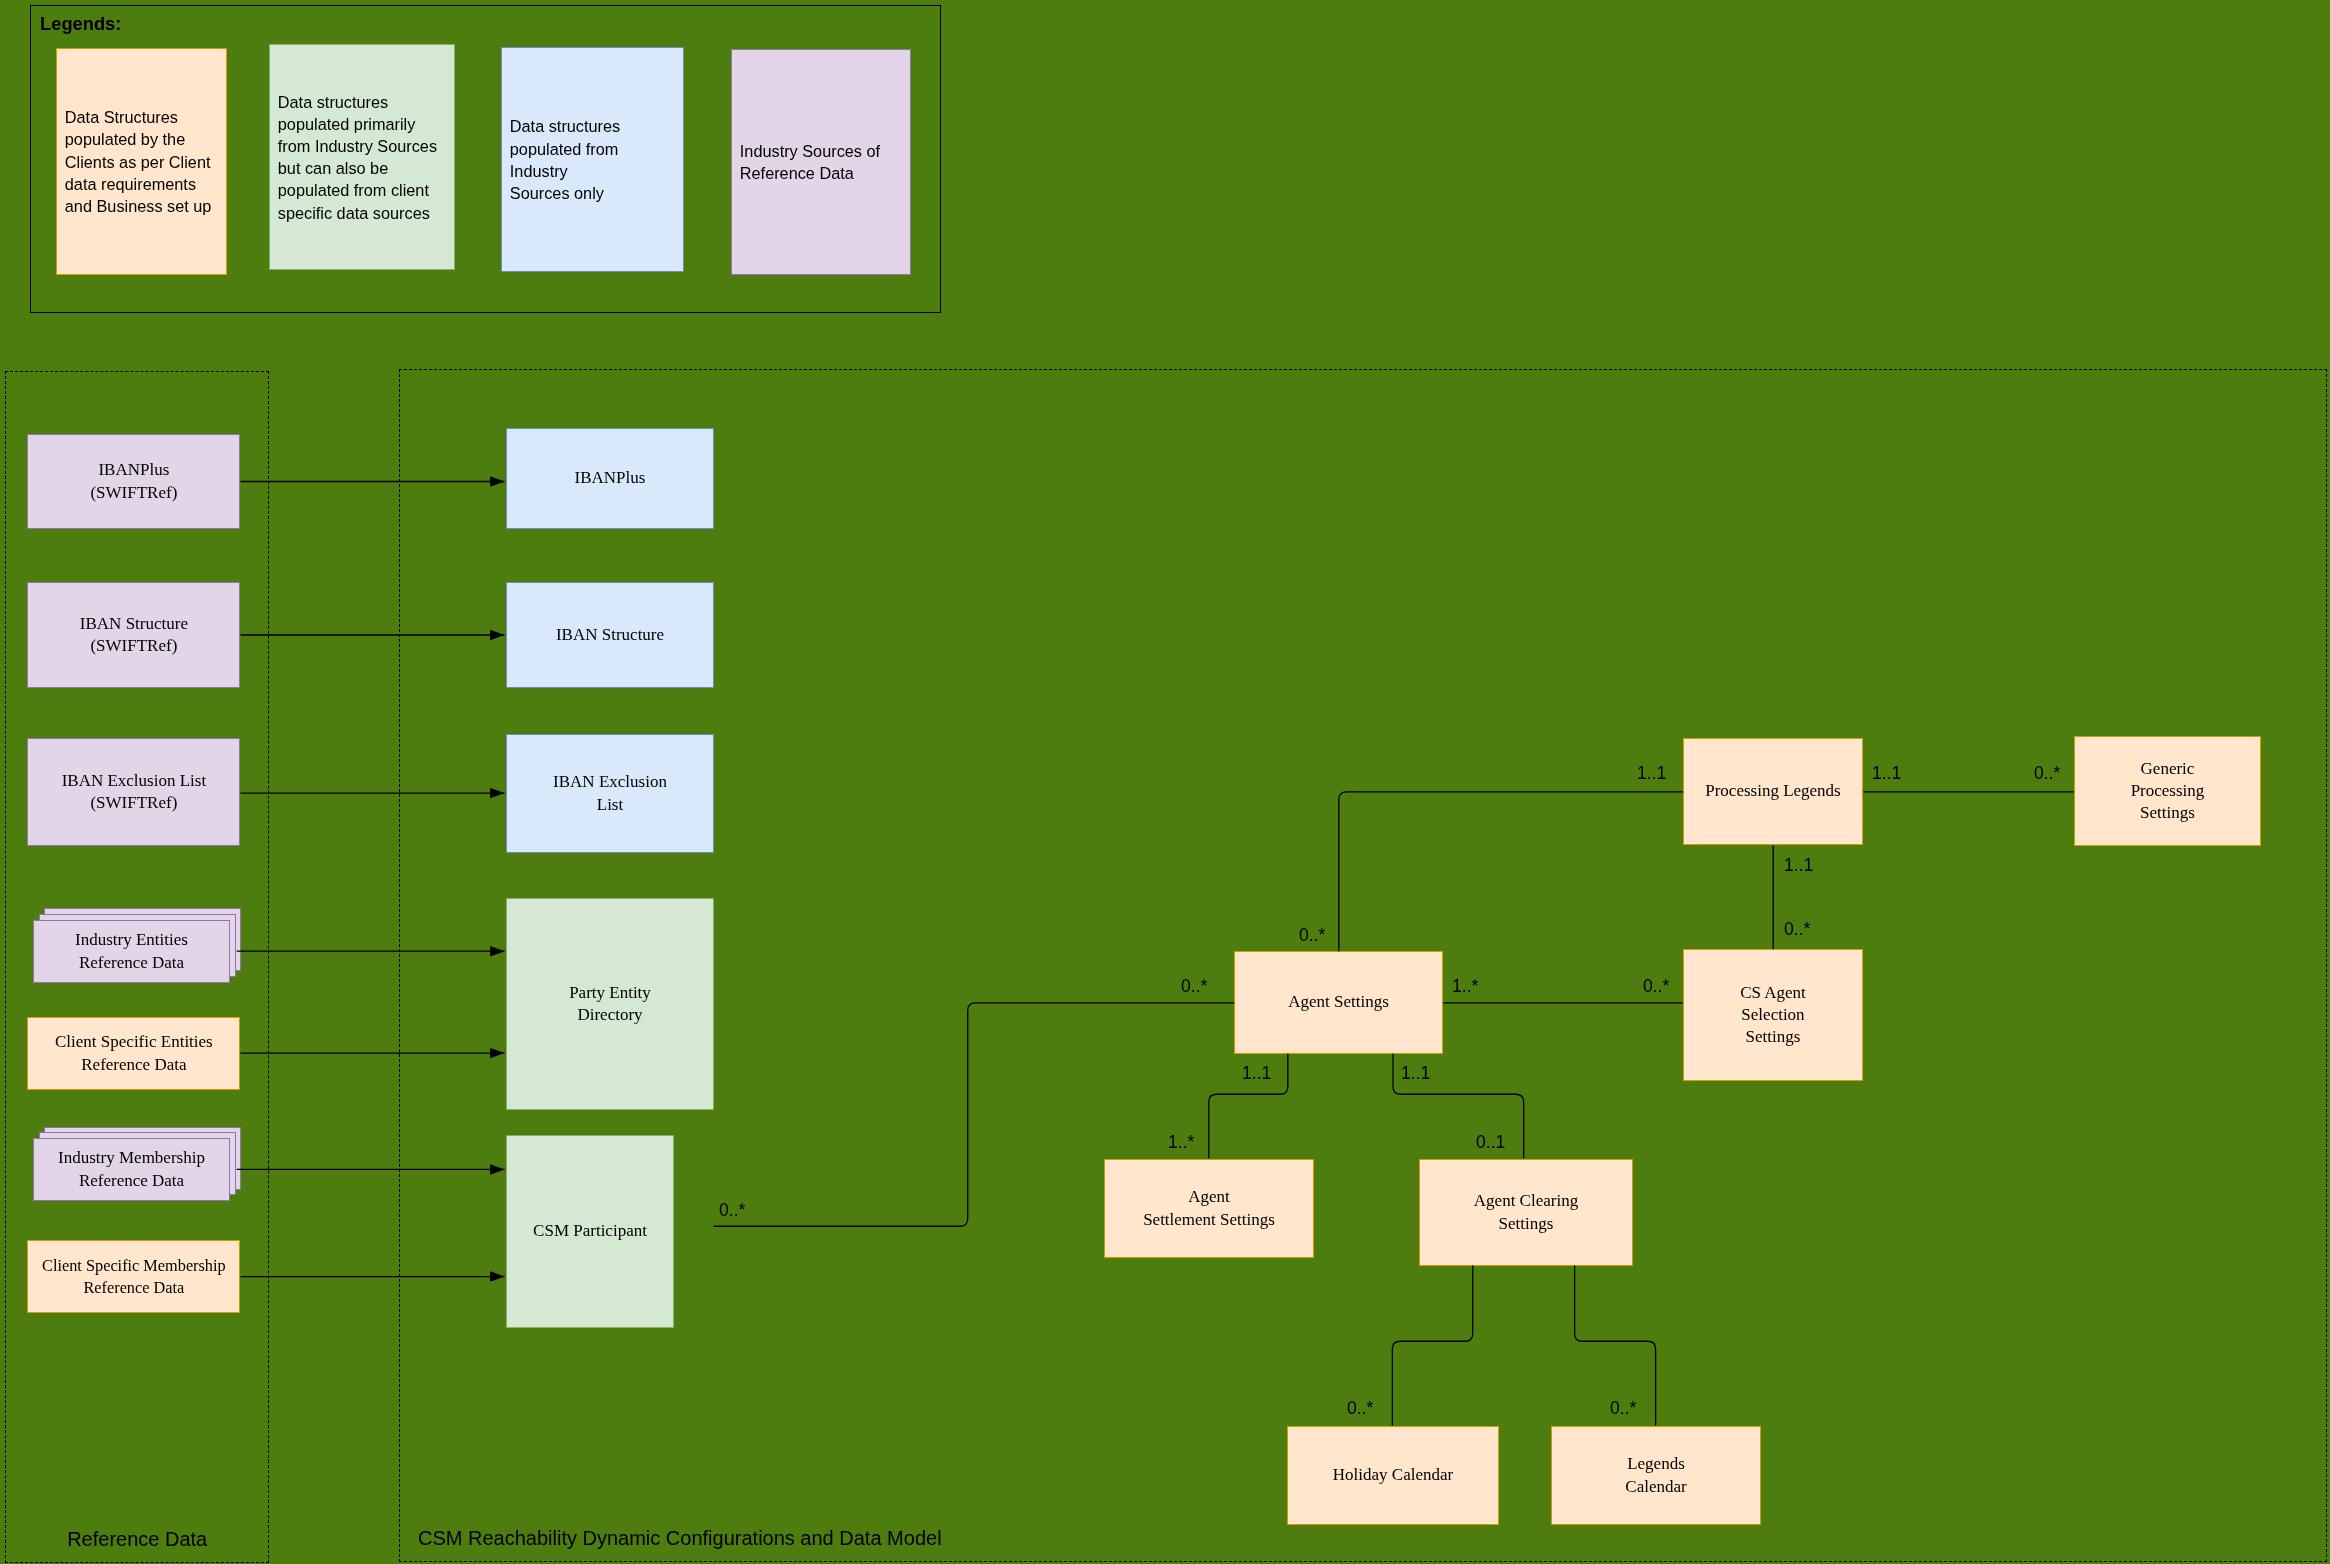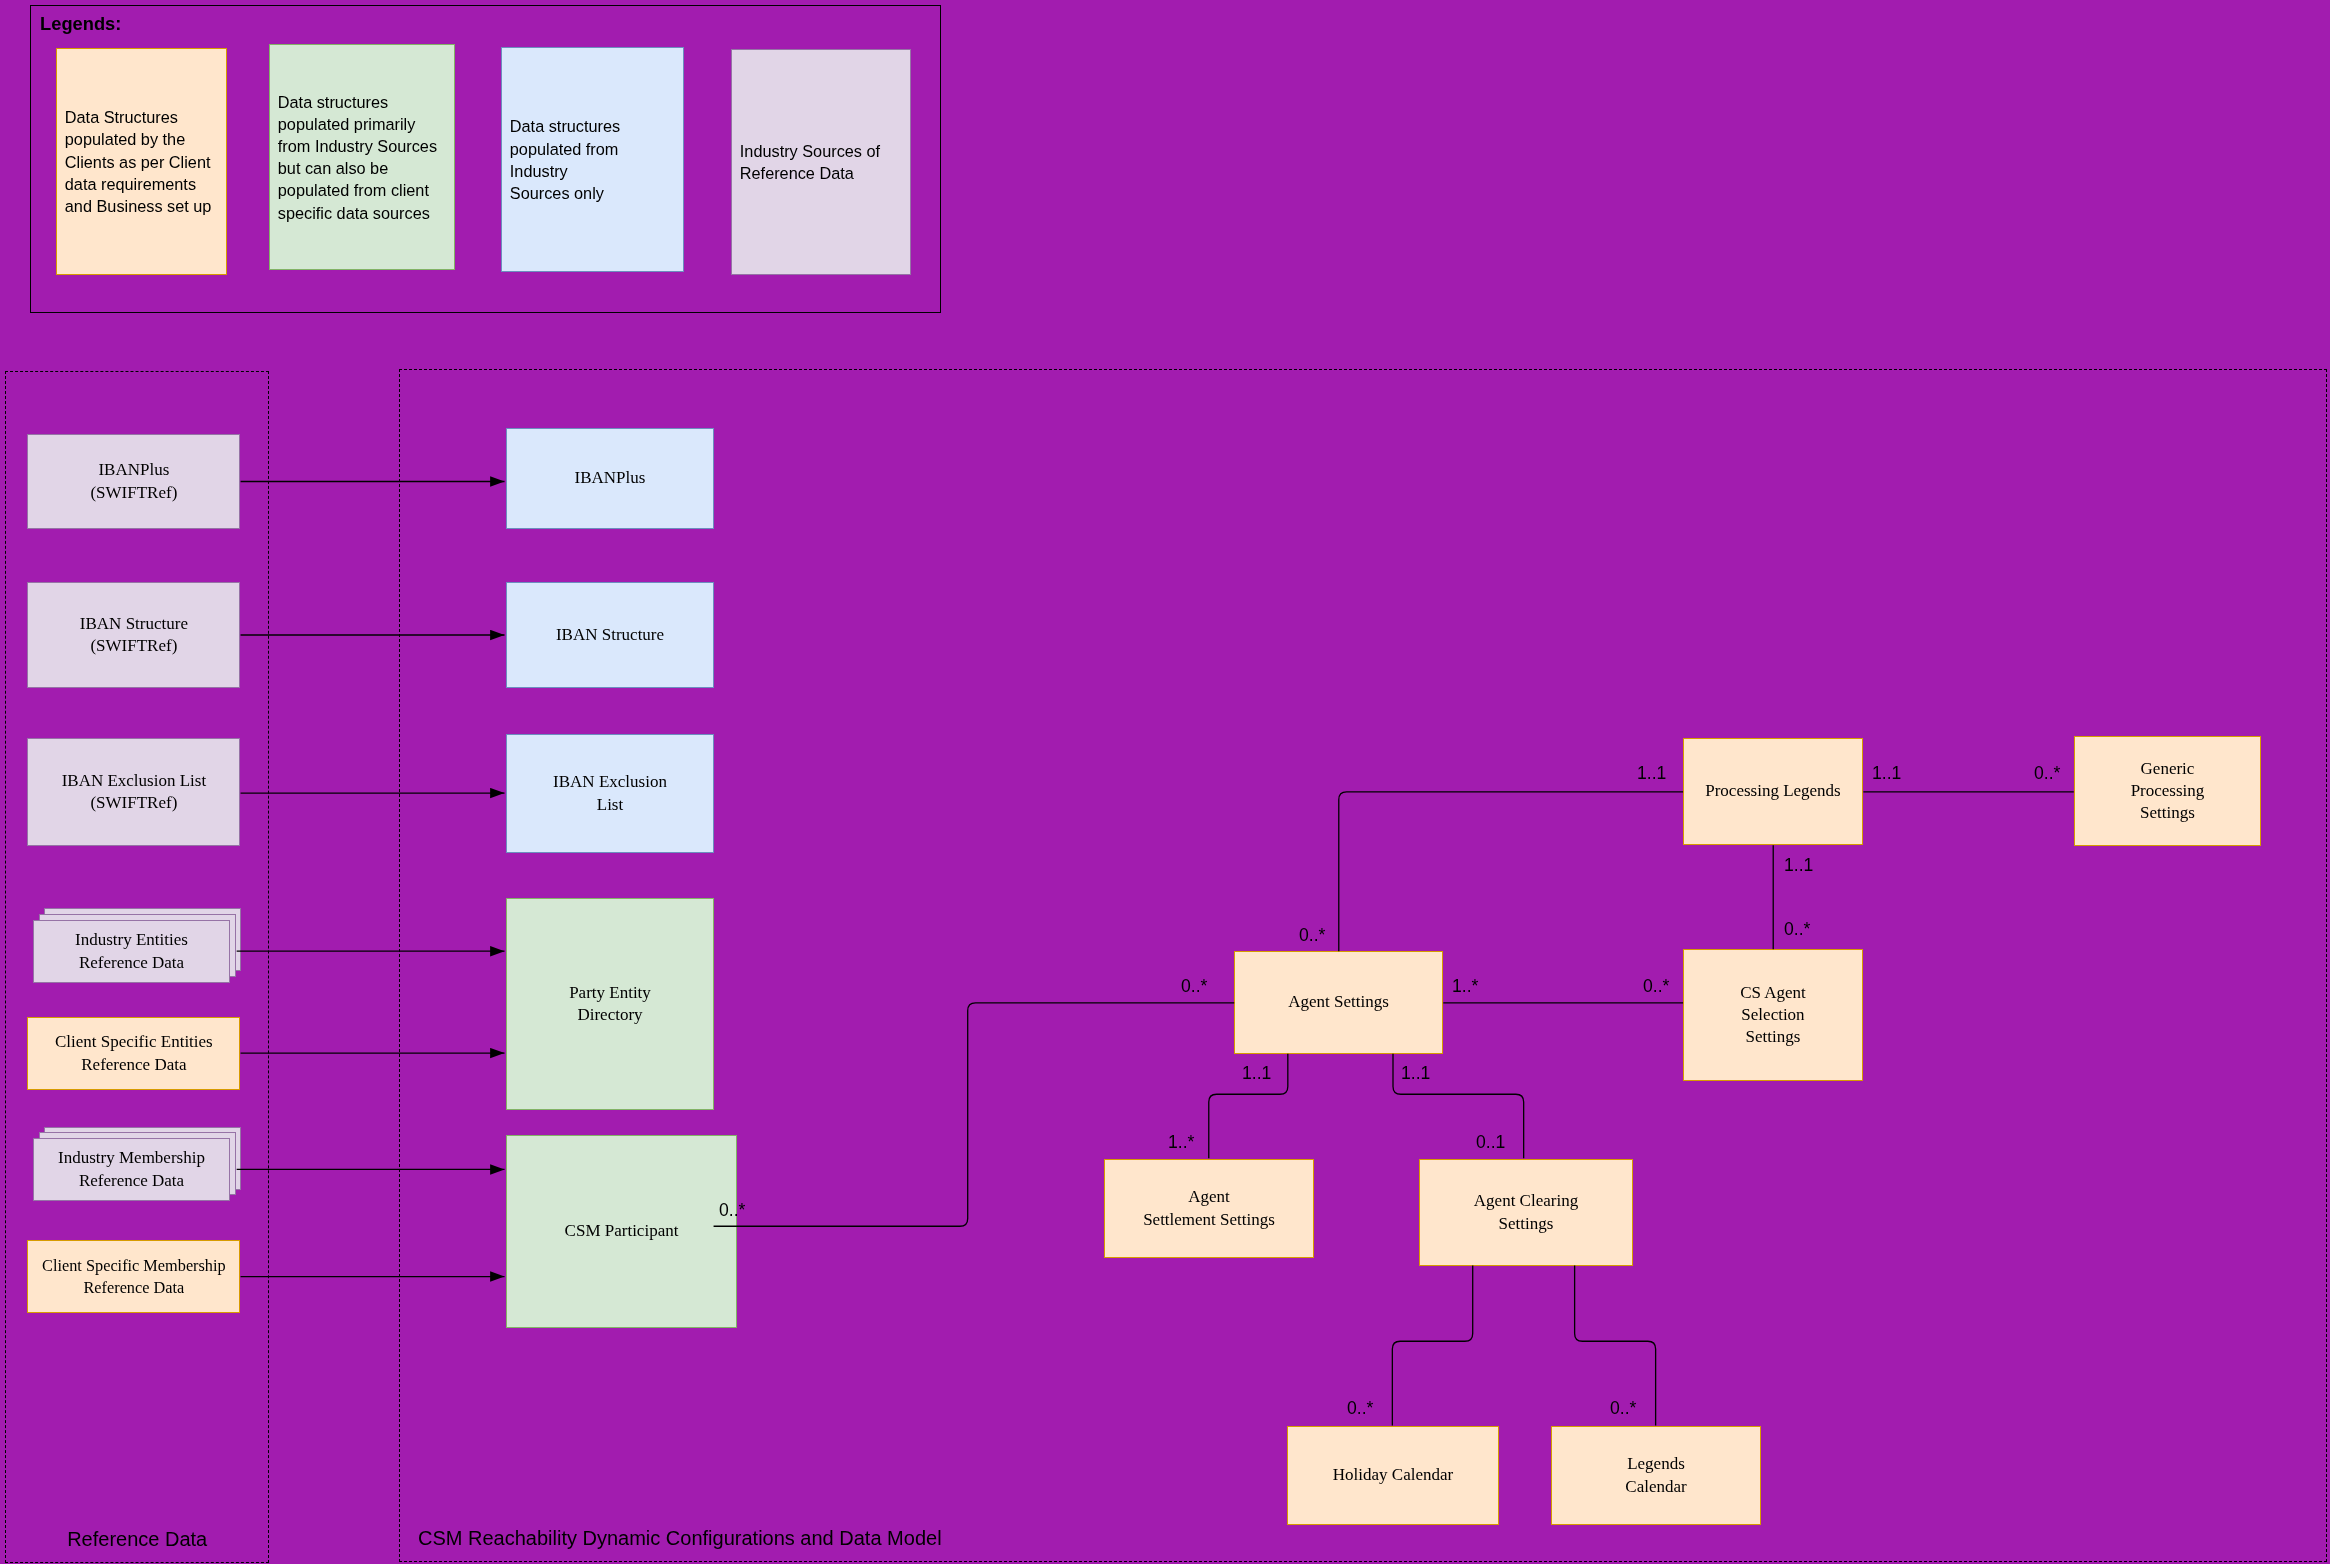--- a/index.html
+++ b/index.html
@@ -1,19 +1,19 @@
 <!DOCTYPE html>
 <html style="font-size:10.5px"><head>
 <meta charset="utf-8">
 <style>
   html,body{margin:0;padding:0;background:#fff;}
   #canvas{
     position:relative;
     width:2330px;height:1564px;
-    background:#a21caf;
+    background:#4d7c0f;
     font-family:"Liberation Sans", sans-serif;
     color:#000;
     overflow:hidden;
   }
   .panel{
     position:absolute;
     border:1.3px dashed #000;
     box-sizing:border-box;
     background:transparent;
   }
@@ -129,21 +129,21 @@
 
   <div class="panel" style="left:399px;top:369px;width:1928px;height:1193px"></div>
   <div class="panel-label" style="left:418px;top:1527px">CSM Reachability Dynamic Configurations and Data Model</div>
 
   <div class="node fill-blue" style="left:506px;top:428px;width:208px;height:101px">IBANPlus</div>
   <div class="node fill-blue" style="left:506px;top:582px;width:208px;height:106px">IBAN Structure</div>
   <div class="node fill-blue" style="left:506px;top:734px;width:208px;height:119px">IBAN Exclusion
 List</div>
   <div class="node fill-green" style="left:506px;top:898px;width:208px;height:212px">Party Entity
 Directory</div>
-  <div class="node fill-green" style="left:506px;top:1135px;width:231px;height:193px">CSM Participant</div>
+  <div class="node fill-green" style="left:506px;top:1135px;width:168px;height:193px">CSM Participant</div>
 
   <div class="node fill-orange" style="left:1683px;top:738px;width:180px;height:107px">Processing Legends</div>
   <div class="node fill-orange" style="left:2074px;top:736px;width:187px;height:110px">Generic
 Processing
 Settings</div>
   <div class="node fill-orange" style="left:1234px;top:951px;width:209px;height:103px">Agent Settings</div>
   <div class="node fill-orange" style="left:1683px;top:949px;width:180px;height:132px">CS Agent
 Selection
 Settings</div>
   <div class="node fill-orange" style="left:1104px;top:1159px;width:210px;height:99px">Agent

